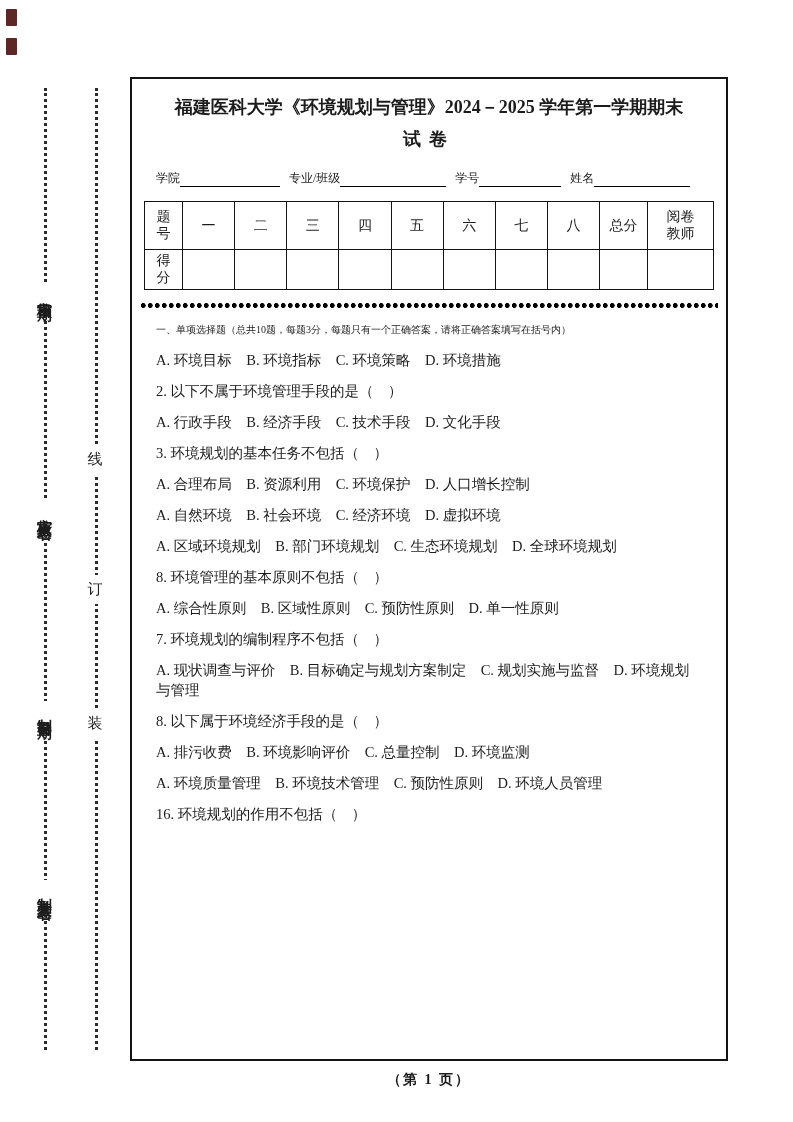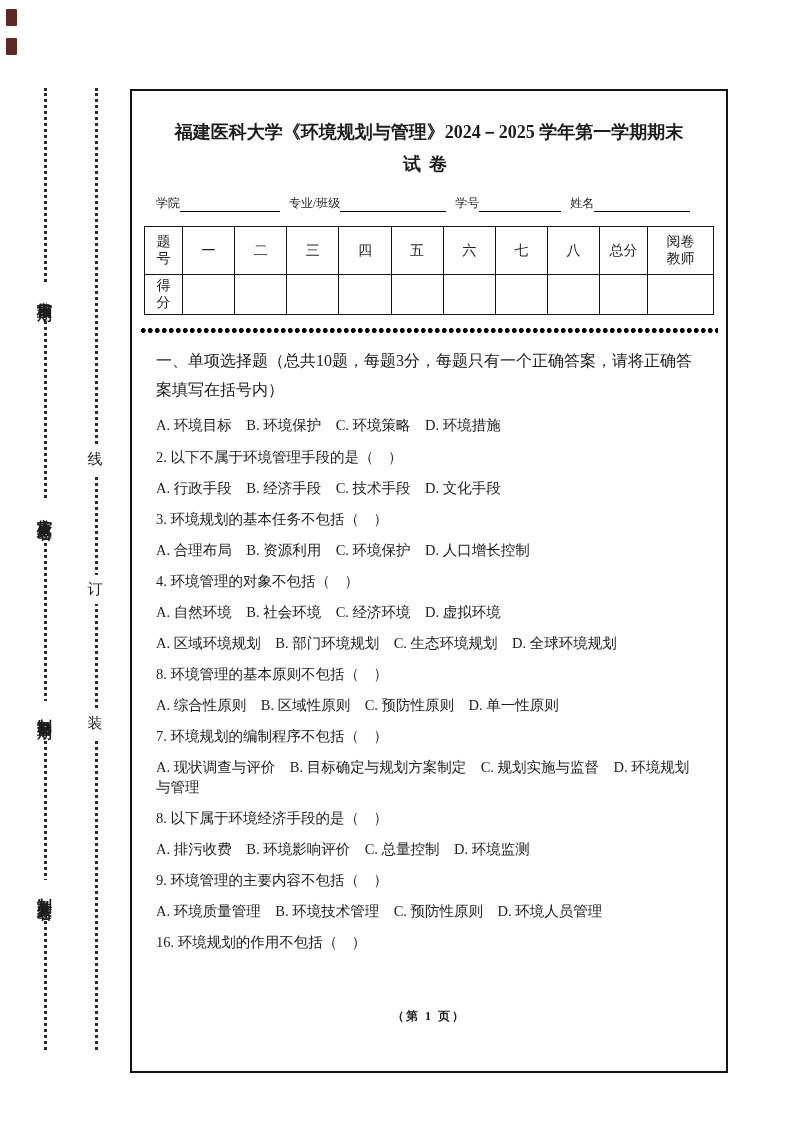--- a/index.html
+++ b/index.html
@@ -31,24 +31,24 @@
   .vl0 { top: 283px; } .vl1 { top: 500px; } .vl2 { top: 701px; } .vl3 { top: 880px; }
 
   .vchar {
     position: absolute; left: 95px; transform: translateX(-50%);
     font-size: 15px; background: #ffffff; padding: 5px 2px;
   }
   .vc0 { top: 445px; } .vc1 { top: 575px; } .vc2 { top: 709px; }
 
   
   .main-box {
-    position: absolute; left: 130px; top: 89px;
+    position: absolute; left: 130px; top: 77px;
     width: 598px; height: 984px;
     border: 2px solid #141414;
-    padding: 25px 24px 0;
+    padding: 12px 24px 0;
     overflow: hidden;
     font-family: Liberation Serif, serif;
   }
 
   .title { text-align: center; font-weight: 700; font-size: 18px; line-height: 1.8; }
   .title-l1 { display: block; white-space: nowrap; }
   .title-l2 { display: block; letter-spacing: 8px; }
 
   .info-line { margin-top: 14px; font-size: 12px; white-space: nowrap; }
   .info-group { margin-right: 6px; }
@@ -69,27 +69,27 @@
   .col-head { width: 38px; }
   .col-total { width: 48px; }
   .col-grader { width: 66px; }
 
   .dotted-sep {
     margin: 12px -16px 0; height: 7px;
     background-image: radial-gradient(circle at 3.2px 3.5px, #000 2.2px, transparent 2.7px);
     background-size: 7px 7px; background-repeat: repeat-x;
   }
 
-  .section-heading { margin: 12px 0 4px; font-size: 16px; line-height: 1.85; }
+  .section-heading { margin: 12px 0 4px; font-size: 10px; line-height: 1.85; }
 
   .q-line { margin: 11.5px 0 0; font-size: 14.5px; line-height: 1.35; }
 
   .page-footer {
-    position: absolute; left: 130px; width: 598px; top: 1008px;
-    text-align: center; font-weight: 700; font-size: 12px; letter-spacing: 2px;
+    position: absolute; left: 130px; width: 598px; top: 1071px;
+    text-align: center; font-weight: 700; font-size: 14px; letter-spacing: 2px;
   }
 </style>
 </head>
 <body>
 
 <div class="page">
 
   <div class="corner-mark cm0"></div>
   <div class="corner-mark cm1"></div>
 
@@ -162,43 +162,41 @@
         <td></td>
         <td></td>
       </tr>
     </tbody>
       </table>
 
     <div class="dotted-sep"></div>
 
     <p class="section-heading">一、单项选择题（总共10题，每题3分，每题只有一个正确答案，请将正确答案填写在括号内）</p>
 
-    <p class="q-line">A. 环境目标　B. 环境保护　C. 环境策略　D. 环境措施</p>
+    <p class="q-line">A. 环境目标　B. 环境指标　C. 环境策略　D. 环境措施</p>
 
     <p class="q-line">2. 以下不属于环境管理手段的是（　）</p>
     <p class="q-line">A. 行政手段　B. 经济手段　C. 技术手段　D. 文化手段</p>
 
     <p class="q-line">3. 环境规划的基本任务不包括（　）</p>
     <p class="q-line">A. 合理布局　B. 资源利用　C. 环境保护　D. 人口增长控制</p>
 
-    <p class="q-line">4. 环境管理的对象不包括（　）</p>
     <p class="q-line">A. 自然环境　B. 社会环境　C. 经济环境　D. 虚拟环境</p>
 
     <p class="q-line">A. 区域环境规划　B. 部门环境规划　C. 生态环境规划　D. 全球环境规划</p>
 
     <p class="q-line">8. 环境管理的基本原则不包括（　）</p>
     <p class="q-line">A. 综合性原则　B. 区域性原则　C. 预防性原则　D. 单一性原则</p>
 
     <p class="q-line">7. 环境规划的编制程序不包括（　）</p>
     <p class="q-line">A. 现状调查与评价　B. 目标确定与规划方案制定　C. 规划实施与监督　D. 环境规划与管理</p>
 
     <p class="q-line">8. 以下属于环境经济手段的是（　）</p>
     <p class="q-line">A. 排污收费　B. 环境影响评价　C. 总量控制　D. 环境监测</p>
 
-    <p class="q-line">9. 环境管理的主要内容不包括（　）</p>
     <p class="q-line">A. 环境质量管理　B. 环境技术管理　C. 预防性原则　D. 环境人员管理</p>
 
     <p class="q-line">16. 环境规划的作用不包括（　）</p>
   </div>
 
   <div class="page-footer">（第 1 页）</div>
 
 </div>
 
 </body></html>

